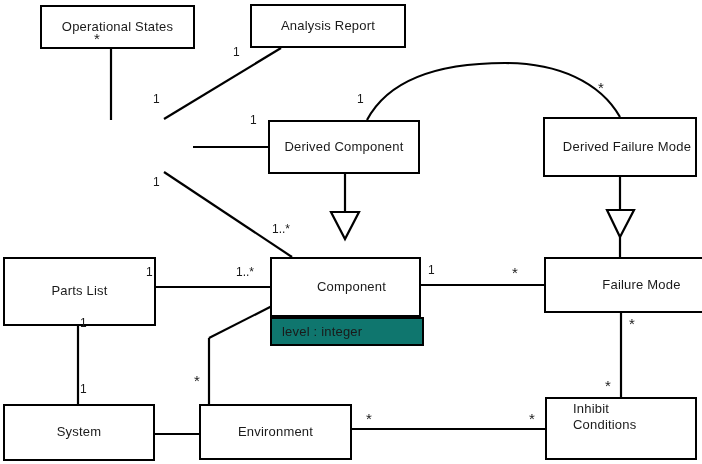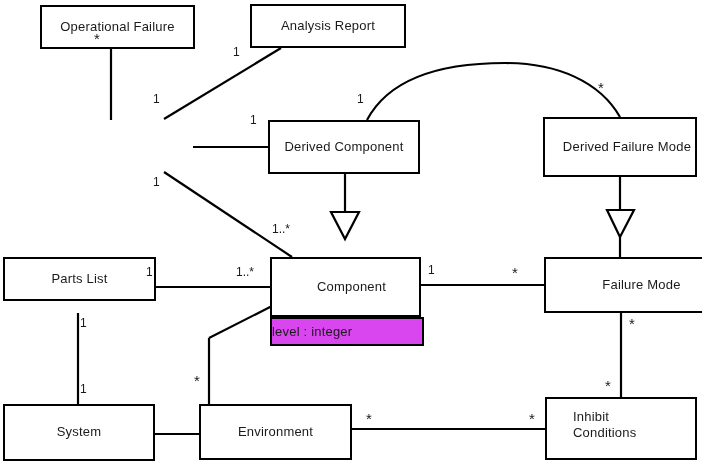--- a/index.html
+++ b/index.html
@@ -38,24 +38,25 @@
     letter-spacing: 0.2px;
   }
   .node.attr-owner {
     border-bottom-width: 2px;
     padding-left: 12px;
   }
   .attr-box {
     position: absolute;
     box-sizing: border-box;
     border: 2px solid #000000;
-    background: #d946ef;
+    background: #0f766e;
     display: flex;
     align-items: center;
     justify-content: flex-start;
+    padding-left: 10px;
     font-size: 13px;
     color: #1a1a1a;
     letter-spacing: 0.2px;
   }
   .mult {
     position: absolute;
     font-size: 12px;
     color: #1a1a1a;
     white-space: nowrap;
     line-height: 1;
@@ -108,37 +109,37 @@
     <line x1="209" y1="338" x2="209" y2="404" stroke="#000" stroke-width="2.2"></line>
 
     <line x1="621" y1="313" x2="621" y2="397" stroke="#000" stroke-width="2.2"></line>
 
     <line x1="155" y1="434" x2="199" y2="434" stroke="#000" stroke-width="2.2"></line>
 
     <line x1="352" y1="429" x2="545" y2="429" stroke="#000" stroke-width="2.2"></line>
   </svg>
 
   <div class="node" style="left:40px; top:5px; width:155px; height:44px;">
-    <span class="node-label">Operational Failure</span>
+    <span class="node-label">Operational States</span>
   </div>
 
   <div class="node" style="left:250px; top:4px; width:156px; height:44px;text-align:center;">
     <span class="node-label">Analysis Report</span>
   </div>
 
 
   <div class="node" style="left:268px; top:120px; width:152px; height:54px;">
     <span class="node-label">Derived Component</span>
   </div>
 
   <div class="node" style="left:543px; top:117px; width:154px; height:60px;padding-left:14px;">
     <span class="node-label">Derived Failure Mode</span>
   </div>
 
-  <div class="node" style="left:3px; top:257px; width:153px; height:44px;align-items:center;">
+  <div class="node" style="left:3px; top:257px; width:153px; height:69px;align-items:center;">
     <span class="node-label">Parts List</span>
   </div>
 
   <div class="node attr-owner" style="left:270px; top:257px; width:151px; height:60px;">
     <span class="node-label">Component</span>
   </div>
   <div class="attr-box" style="left:270px; top:317px; width:154px; height:29px;">
     <span>level : integer</span>
   </div>
 
@@ -147,21 +148,21 @@
   </div>
 
   <div class="node" style="left:3px; top:404px; width:152px; height:57px;">
     <span class="node-label">System</span>
   </div>
 
   <div class="node" style="left:199px; top:404px; width:153px; height:56px;">
     <span class="node-label">Environment</span>
   </div>
 
-  <div class="node left-label" style="left:545px; top:397px; width:152px; height:63px; align-items:flex-start; padding-top:10px;">
+  <div class="node left-label" style="left:545px; top:397px; width:152px; height:63px; align-items:flex-start; padding-top:2px;">
     <span class="node-label">Inhibit
 Conditions</span>
   </div>
 
   <span class="mult star" style="left:94px; top:31px;">*</span>
 
   <span class="mult" style="left:153px; top:93px;">1</span>
 
   <span class="mult" style="left:233px; top:46px;">1</span>
 

